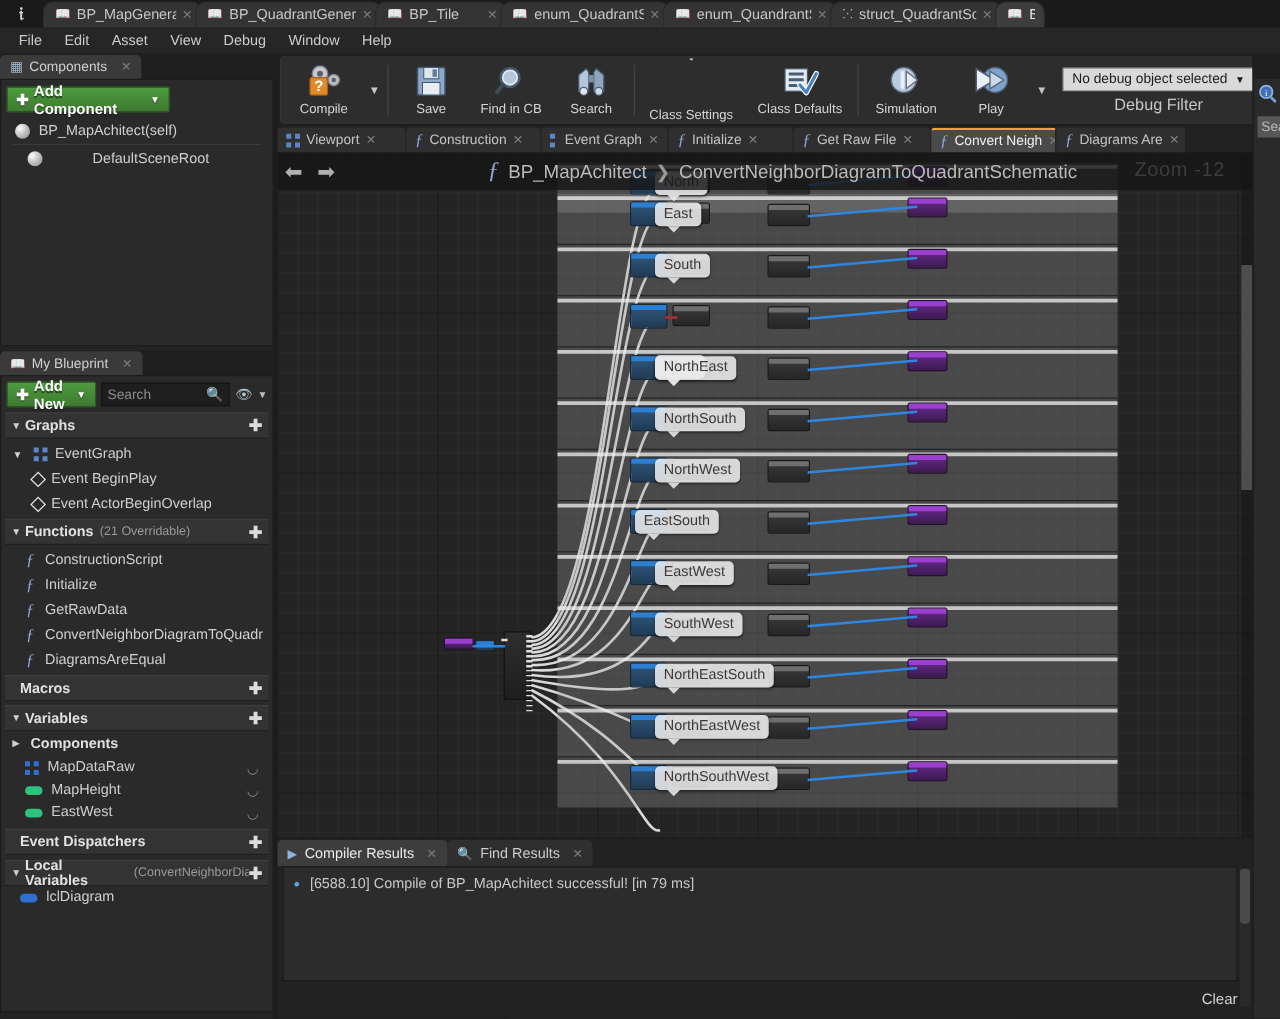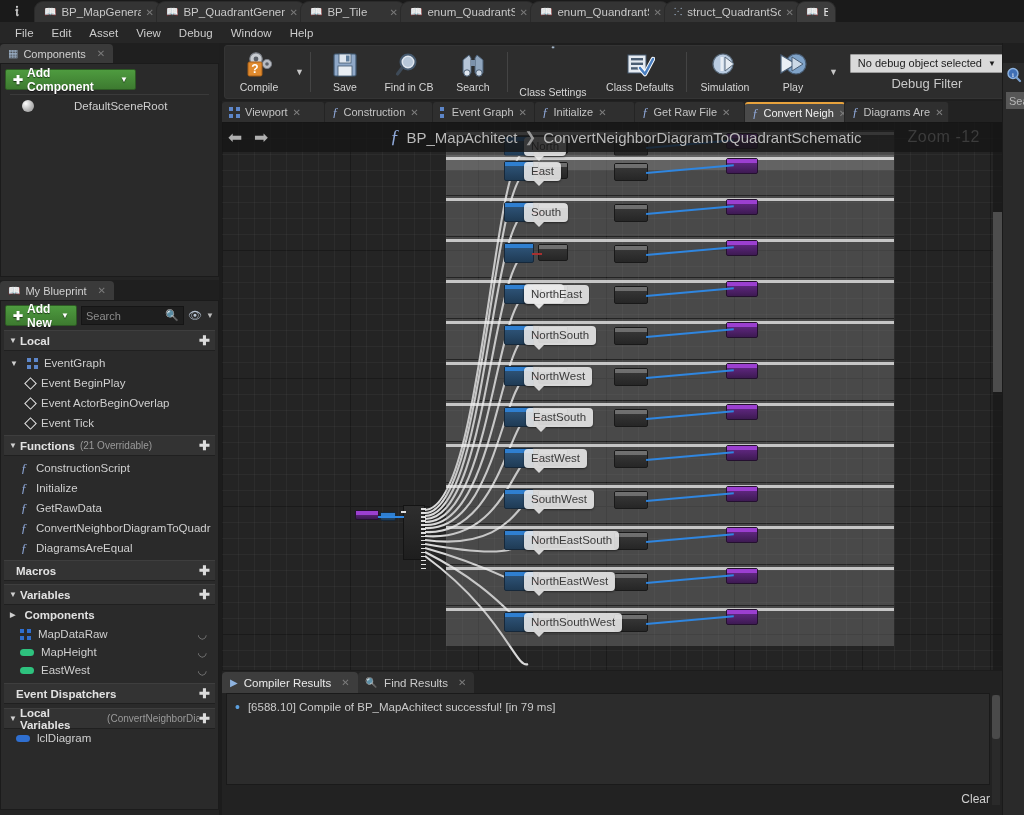--- a/index.html
+++ b/index.html
@@ -333,20 +333,24 @@
       </div>
     </div>
     <div class="panel-body" style="height:214px;padding:3px;">
       <div style="padding:2px 1px 4px 1px;">
         <div class="green-btn" style="width:131px;">
           <span>✚</span>
           <span>Add Component</span>
           <span style="font-size:8px;margin-left:auto;">▼</span>
         </div>
       </div>
+      <div class="comp-row">
+        <span class="sphere-ico"></span>
+        <span>BP_MapAchitect(self)</span>
+      </div>
       <div class="divider-line"></div>
       <div class="comp-row indent">
         <span class="sphere-ico"></span>
         <span>DefaultSceneRoot</span>
       </div>
     </div>
 
     <div class="panel-tabstrip" style="margin-top:3px;">
       <div class="panel-tab">
         <span class="book-ico" style="font-size:10px;">📖</span>
@@ -365,40 +369,36 @@
         <div class="search-box">
           <span>Search</span>
           <span style="color:#cfcfcf;">🔍</span>
         </div>
         <span style="color:#b8c4d4;font-size:11px;">👁</span>
         <span style="color:#bbb;font-size:8px;">▼</span>
       </div>
 
       <div class="section-hdr">
         <span class="tri">▼</span>
-        <span>Local</span>
+        <span>Graphs</span>
         <span class="plus">✚</span>
       </div>
       <div style="padding:2px 0 2px 0;">
         <div class="tree-row" style="padding-left:6px;">
           <span class="tri">▼</span>
           <span class="grid-ico"></span>
           <span>EventGraph</span>
         </div>
         <div class="tree-row" style="padding-left:22px;">
           <span class="diamond"></span>
           <span>Event BeginPlay</span>
         </div>
         <div class="tree-row" style="padding-left:22px;">
           <span class="diamond"></span>
           <span>Event ActorBeginOverlap</span>
-        </div>
-        <div class="tree-row" style="padding-left:22px;">
-          <span class="diamond"></span>
-          <span>Event Tick</span>
         </div>
       </div>
 
       <div class="section-hdr">
         <span class="tri">▼</span>
         <span>Functions</span>
         <span class="sub">(21 Overridable)</span>
         <span class="plus">✚</span>
       </div>
       <div style="padding:2px 0 2px 0;">
@@ -776,21 +776,21 @@
           </div>
           <div class="wire red" style="left:86px;top:16px;width:10px;"></div>
           <div class="nd dark" style="left:168px;top:8px;width:34px;height:18px;">
             <div class="cap"></div>
           </div>
           <div class="nd purple" style="left:280px;top:3px;width:32px;height:16px;">
             <div class="capp"></div>
           </div>
           <div class="wire" style="left:200px;top:17px;width:88px;transform:rotate(-5deg);"></div>
         </div>
-        <div class="bubble" style="left: 304px; top: 286px;">EastSouth</div>
+        <div class="bubble" style="left: 286px; top: 286px;">EastSouth</div>
         <div class="band" style="top: 320px;">
           <div class="wirebar"></div>
           <div class="nd blue" style="left:58px;top:6px;width:30px;height:20px;">
             <div class="capb"></div>
           </div>
           <div class="nd dark" style="left:92px;top:7px;width:30px;height:17px;">
             <div class="cap"></div>
           </div>
           <div class="wire red" style="left:86px;top:16px;width:10px;"></div>
           <div class="nd dark" style="left:168px;top:8px;width:34px;height:18px;">

